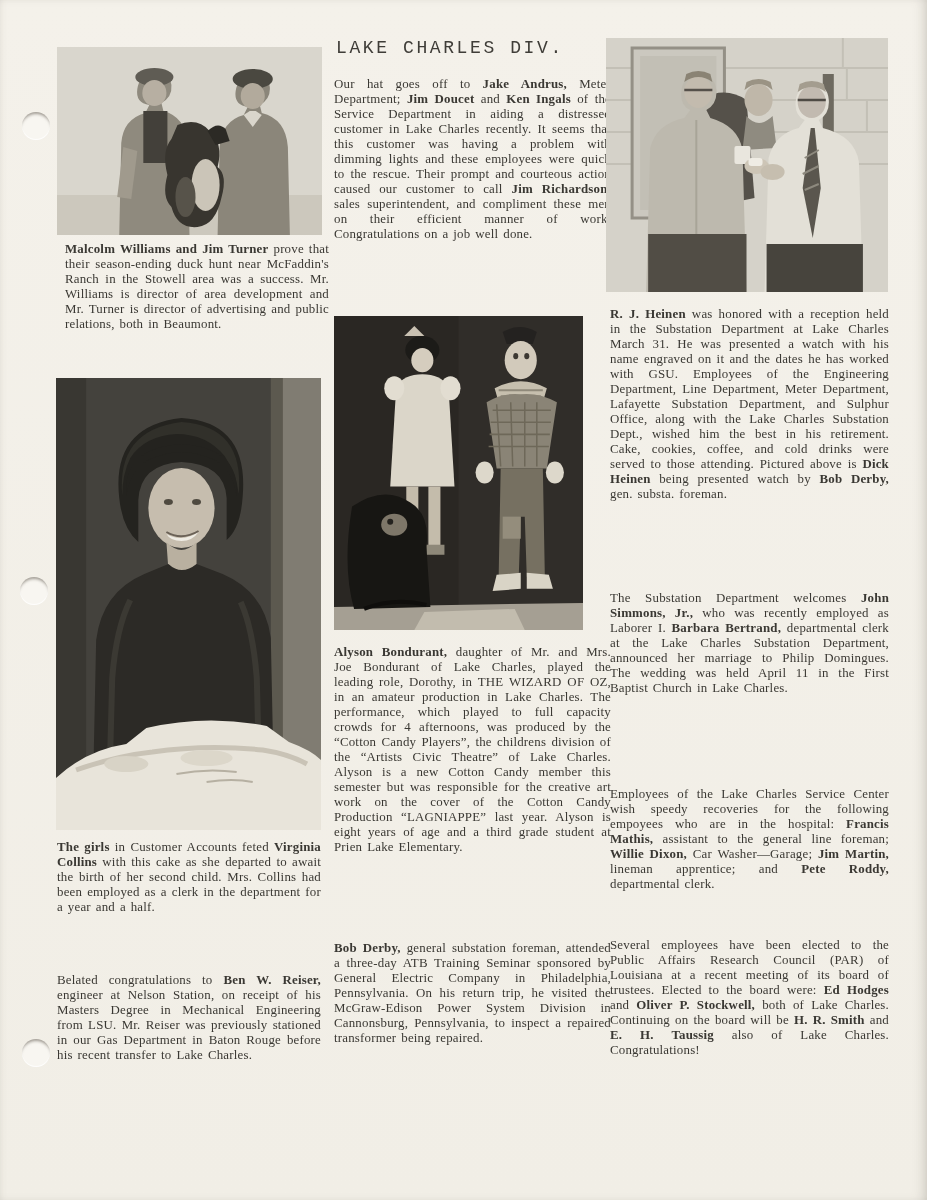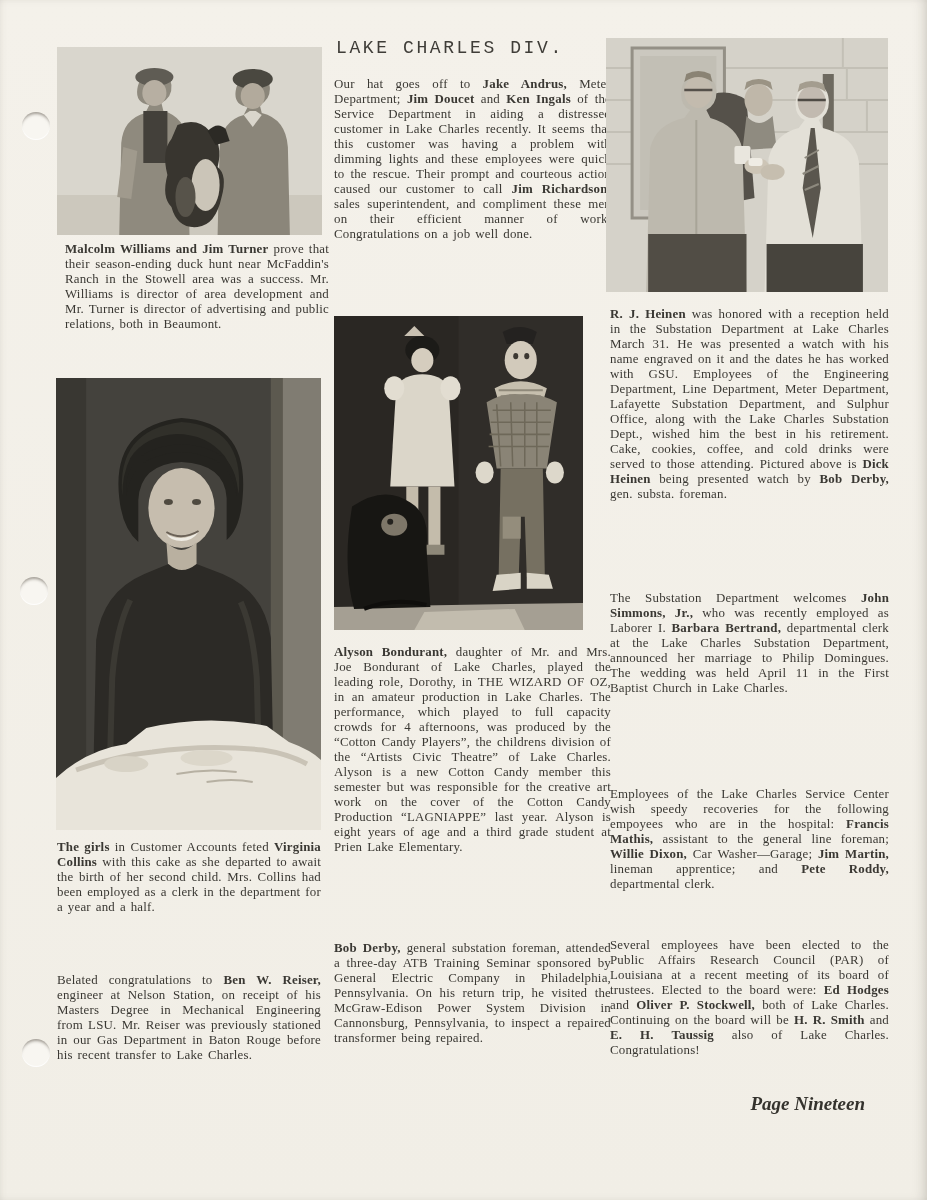--- a/index.html
+++ b/index.html
@@ -181,15 +181,14 @@
   </div>
 
   <p class="txt" style="left:610px;top:307px;width:279px;"><b>R. J. Heinen</b><span> was honored with a reception held in the Substation Department at Lake Charles March 31. He was presented a watch with his name engraved on it and the dates he has worked with GSU. Employees of the Engineering Department, Line Department, Meter Department, Lafayette Substation Department, and Sulphur Office, along with the Lake Charles Substation Dept., wished him the best in his retirement. Cake, cookies, coffee, and cold drinks were served to those attending. Pictured above is </span><b>Dick Heinen</b><span> being presented watch by </span><b>Bob Derby,</b><span> gen. substa. foreman.</span></p>
 
   <p class="txt" style="left:610px;top:591px;width:279px;"><span>The Substation Department welcomes </span><b>John Simmons, Jr.,</b><span> who was recently employed as Laborer I. </span><b>Barbara Bertrand,</b><span> departmental clerk at the Lake Charles Substation Department, announced her marriage to Philip Domingues. The wedding was held April 11 in the First Baptist Church in Lake Charles.</span></p>
 
   <p class="txt" style="left:610px;top:787px;width:279px;"><span>Employees of the Lake Charles Service Center wish speedy recoveries for the following empoyees who are in the hospital: </span><b>Francis Mathis,</b><span> assistant to the general line foreman; </span><b>Willie Dixon,</b><span> Car Washer—Garage; </span><b>Jim Martin,</b><span> lineman apprentice; and </span><b>Pete Roddy,</b><span> departmental clerk.</span></p>
 
   <p class="txt" style="left:610px;top:938px;width:279px;"><span>Several employees have been elected to the Public Affairs Research Council (PAR) of Louisiana at a recent meeting of its board of trustees. Elected to the board were: </span><b>Ed Hodges</b><span> and </span><b>Oliver P. Stockwell,</b><span> both of Lake Charles. Continuing on the board will be </span><b>H. R. Smith</b><span> and </span><b>E. H. Taussig</b><span> also of Lake Charles. Congratulations!</span></p>
 
-  <p class="page-number" style="left:610px;top:1093px;width:255px;">Page Nineteen</p>
 
 </div>
 
 </body></html>

